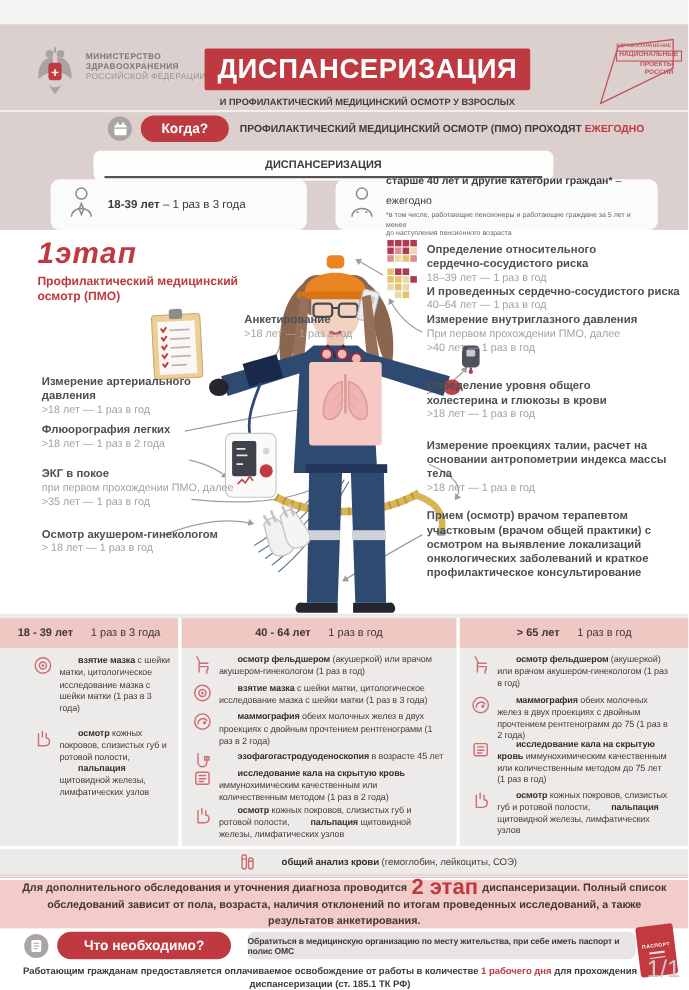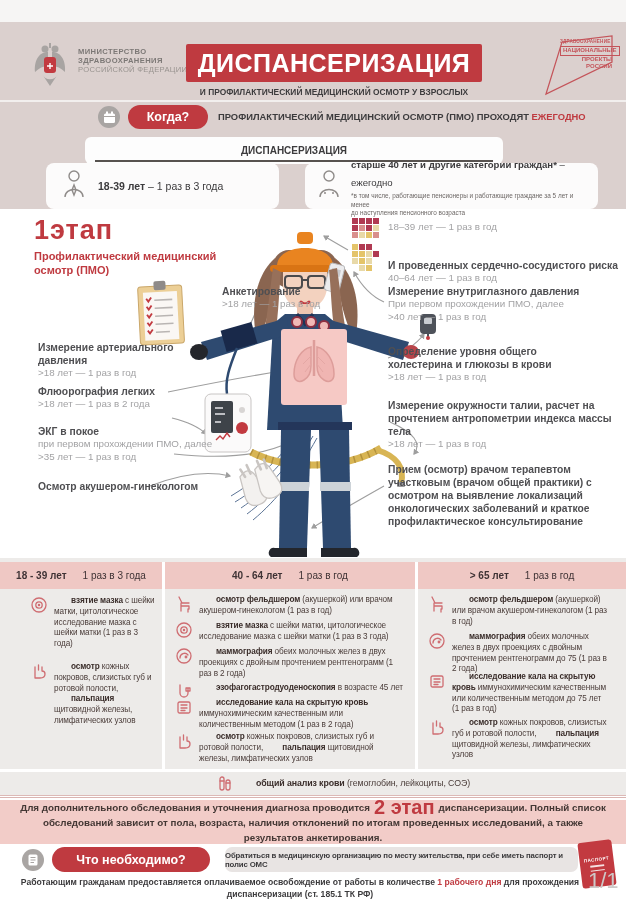--- a/index.html
+++ b/index.html
@@ -29,21 +29,21 @@
   .accent{color:#bf3a40;}
   .disp-bar{left:85px;top:137px;width:418px;height:27px;background:#fdfdfd;border-radius:6px;
             display:flex;align-items:center;justify-content:center;font-size:10px;font-weight:700;color:#3c3b3d;}
   .disp-underline{left:95px;top:160px;width:398px;height:1.5px;background:#57524f;}
   .card{background:#fcfbfb;border-radius:8px;display:flex;align-items:center;}
   .card1{left:28px;top:163px;width:233px;height:46px;margin-left:18px;}
   .card2{left:305px;top:163px;width:293px;height:46px;}
   .card-txt{font-size:10.5px;color:#3c3b3d;}
   .card-note{font-size:6.4px;color:#6d6866;line-height:1.35;margin-top:2px;}
   
-  .s1head{left:34px;top:215px;font-size:27px;font-weight:700;color:#bf3a40;letter-spacing:1px;}
+  .s1head{left:34px;top:215px;font-size:27px;font-weight:700;color:#bf3a40;letter-spacing:1px;font-style:italic;}
   .s1sub{left:34px;top:250px;width:190px;font-size:11px;font-weight:700;color:#bf3a40;line-height:1.25;}
   .s1{position:absolute;}
   .s1t{font-size:10.3px;font-weight:700;color:#4f4f52;line-height:1.27;}
   .s1s,.s1a{font-size:9.8px;color:#a2a2a4;line-height:1.3;}
   
   .tbl-bg{left:0;top:558px;width:626px;height:237px;background:#edebe9;}
   .th{position:absolute;top:562px;height:27px;background:#efc8c4;display:flex;align-items:center;
       justify-content:center;gap:16px;font-size:10px;color:#3f3335;}
   .th b{font-weight:700;}
   .vline{position:absolute;top:562px;width:3px;height:207px;background:#fff;}
@@ -342,40 +342,42 @@
     <div class="s1t">Флюорография легких</div>
     <div class="s1a">&gt;18 лет — 1 раз в 2 года</div>
   </div>
   <div class="s1" style="left:38px;top:425px;width:200px;">
     <div class="s1t">ЭКГ в покое</div>
     <div class="s1s">при первом прохождении ПМО, далее</div>
     <div class="s1a">&gt;35 лет — 1 раз в год</div>
   </div>
   <div class="s1" style="left:38px;top:480px;width:190px;">
     <div class="s1t">Осмотр акушером-гинекологом</div>
+    <div class="s1a">&gt; 18 лет — 1 раз в год</div>
   </div>
 
   <div class="s1" style="left:388px;top:221px;width:205px;">
+    <div class="s1t">Определение относительного сердечно-сосудистого риска</div>
     <div class="s1a">18–39 лет — 1 раз в год</div>
   </div>
   <div class="s1" style="left:388px;top:259px;width:232px;">
     <div class="s1t">И проведенных сердечно-сосудистого риска</div>
     <div class="s1a">40–64 лет — 1 раз в год</div>
   </div>
   <div class="s1" style="left:388px;top:285px;width:225px;">
     <div class="s1t">Измерение внутриглазного давления</div>
     <div class="s1s">При первом прохождении ПМО, далее</div>
     <div class="s1a">&gt;40 лет — 1 раз в год</div>
   </div>
   <div class="s1" style="left:388px;top:345px;width:185px;">
     <div class="s1t">Определение уровня общего холестерина и глюкозы в крови</div>
     <div class="s1a">&gt;18 лет — 1 раз в год</div>
   </div>
   <div class="s1" style="left:388px;top:399px;width:232px;">
-    <div class="s1t">Измерение окружности талии, расчет на прочтением антропометрии индекса массы тела</div>
+    <div class="s1t">Измерение проекциях талии, расчет на основании антропометрии индекса массы тела</div>
     <div class="s1a">&gt;18 лет — 1 раз в год</div>
   </div>
   <div class="s1" style="left:388px;top:463px;width:228px;">
     <div class="s1t">Прием (осмотр) врачом терапевтом участковым (врачом общей практики) с осмотром на выявление локализаций онкологических заболеваний и краткое профилактическое консультирование</div>
   </div>
 
   <div class="abs tbl-bg"></div>
   <div class="th" style="left:0;width:162px;">
     <b>18 - 39 лет</b>
     <span>1 раз в 3 года</span>

